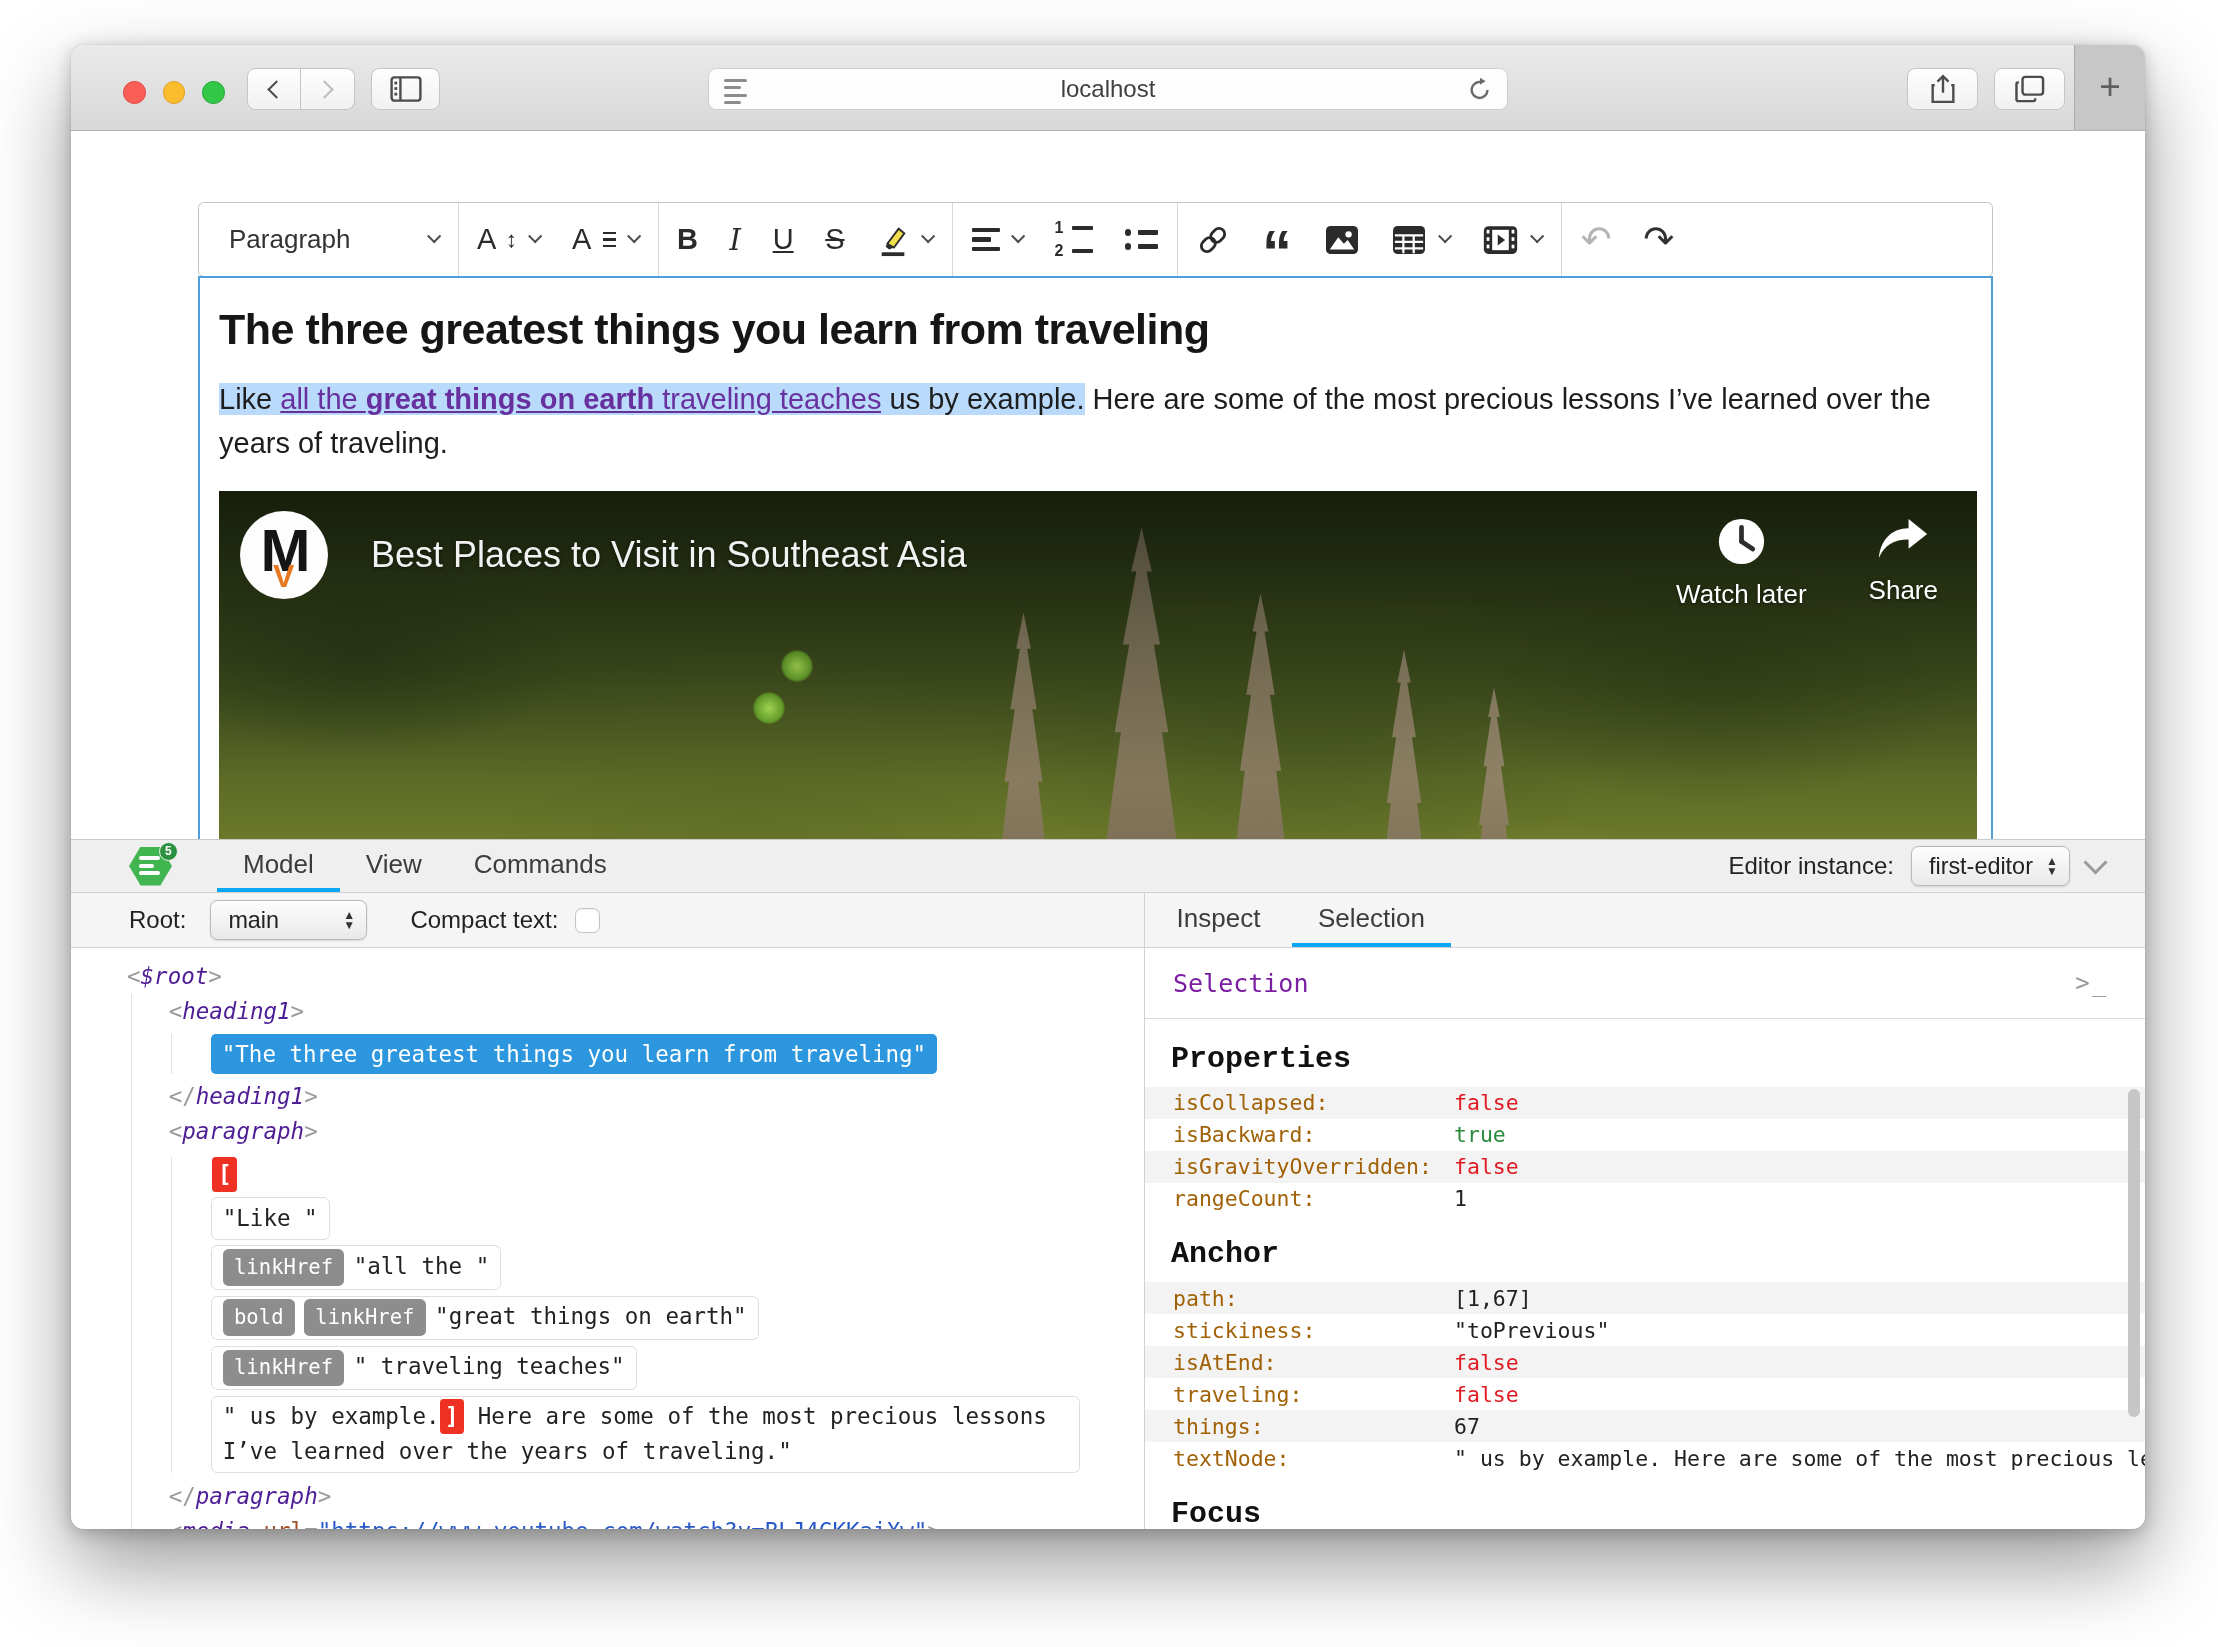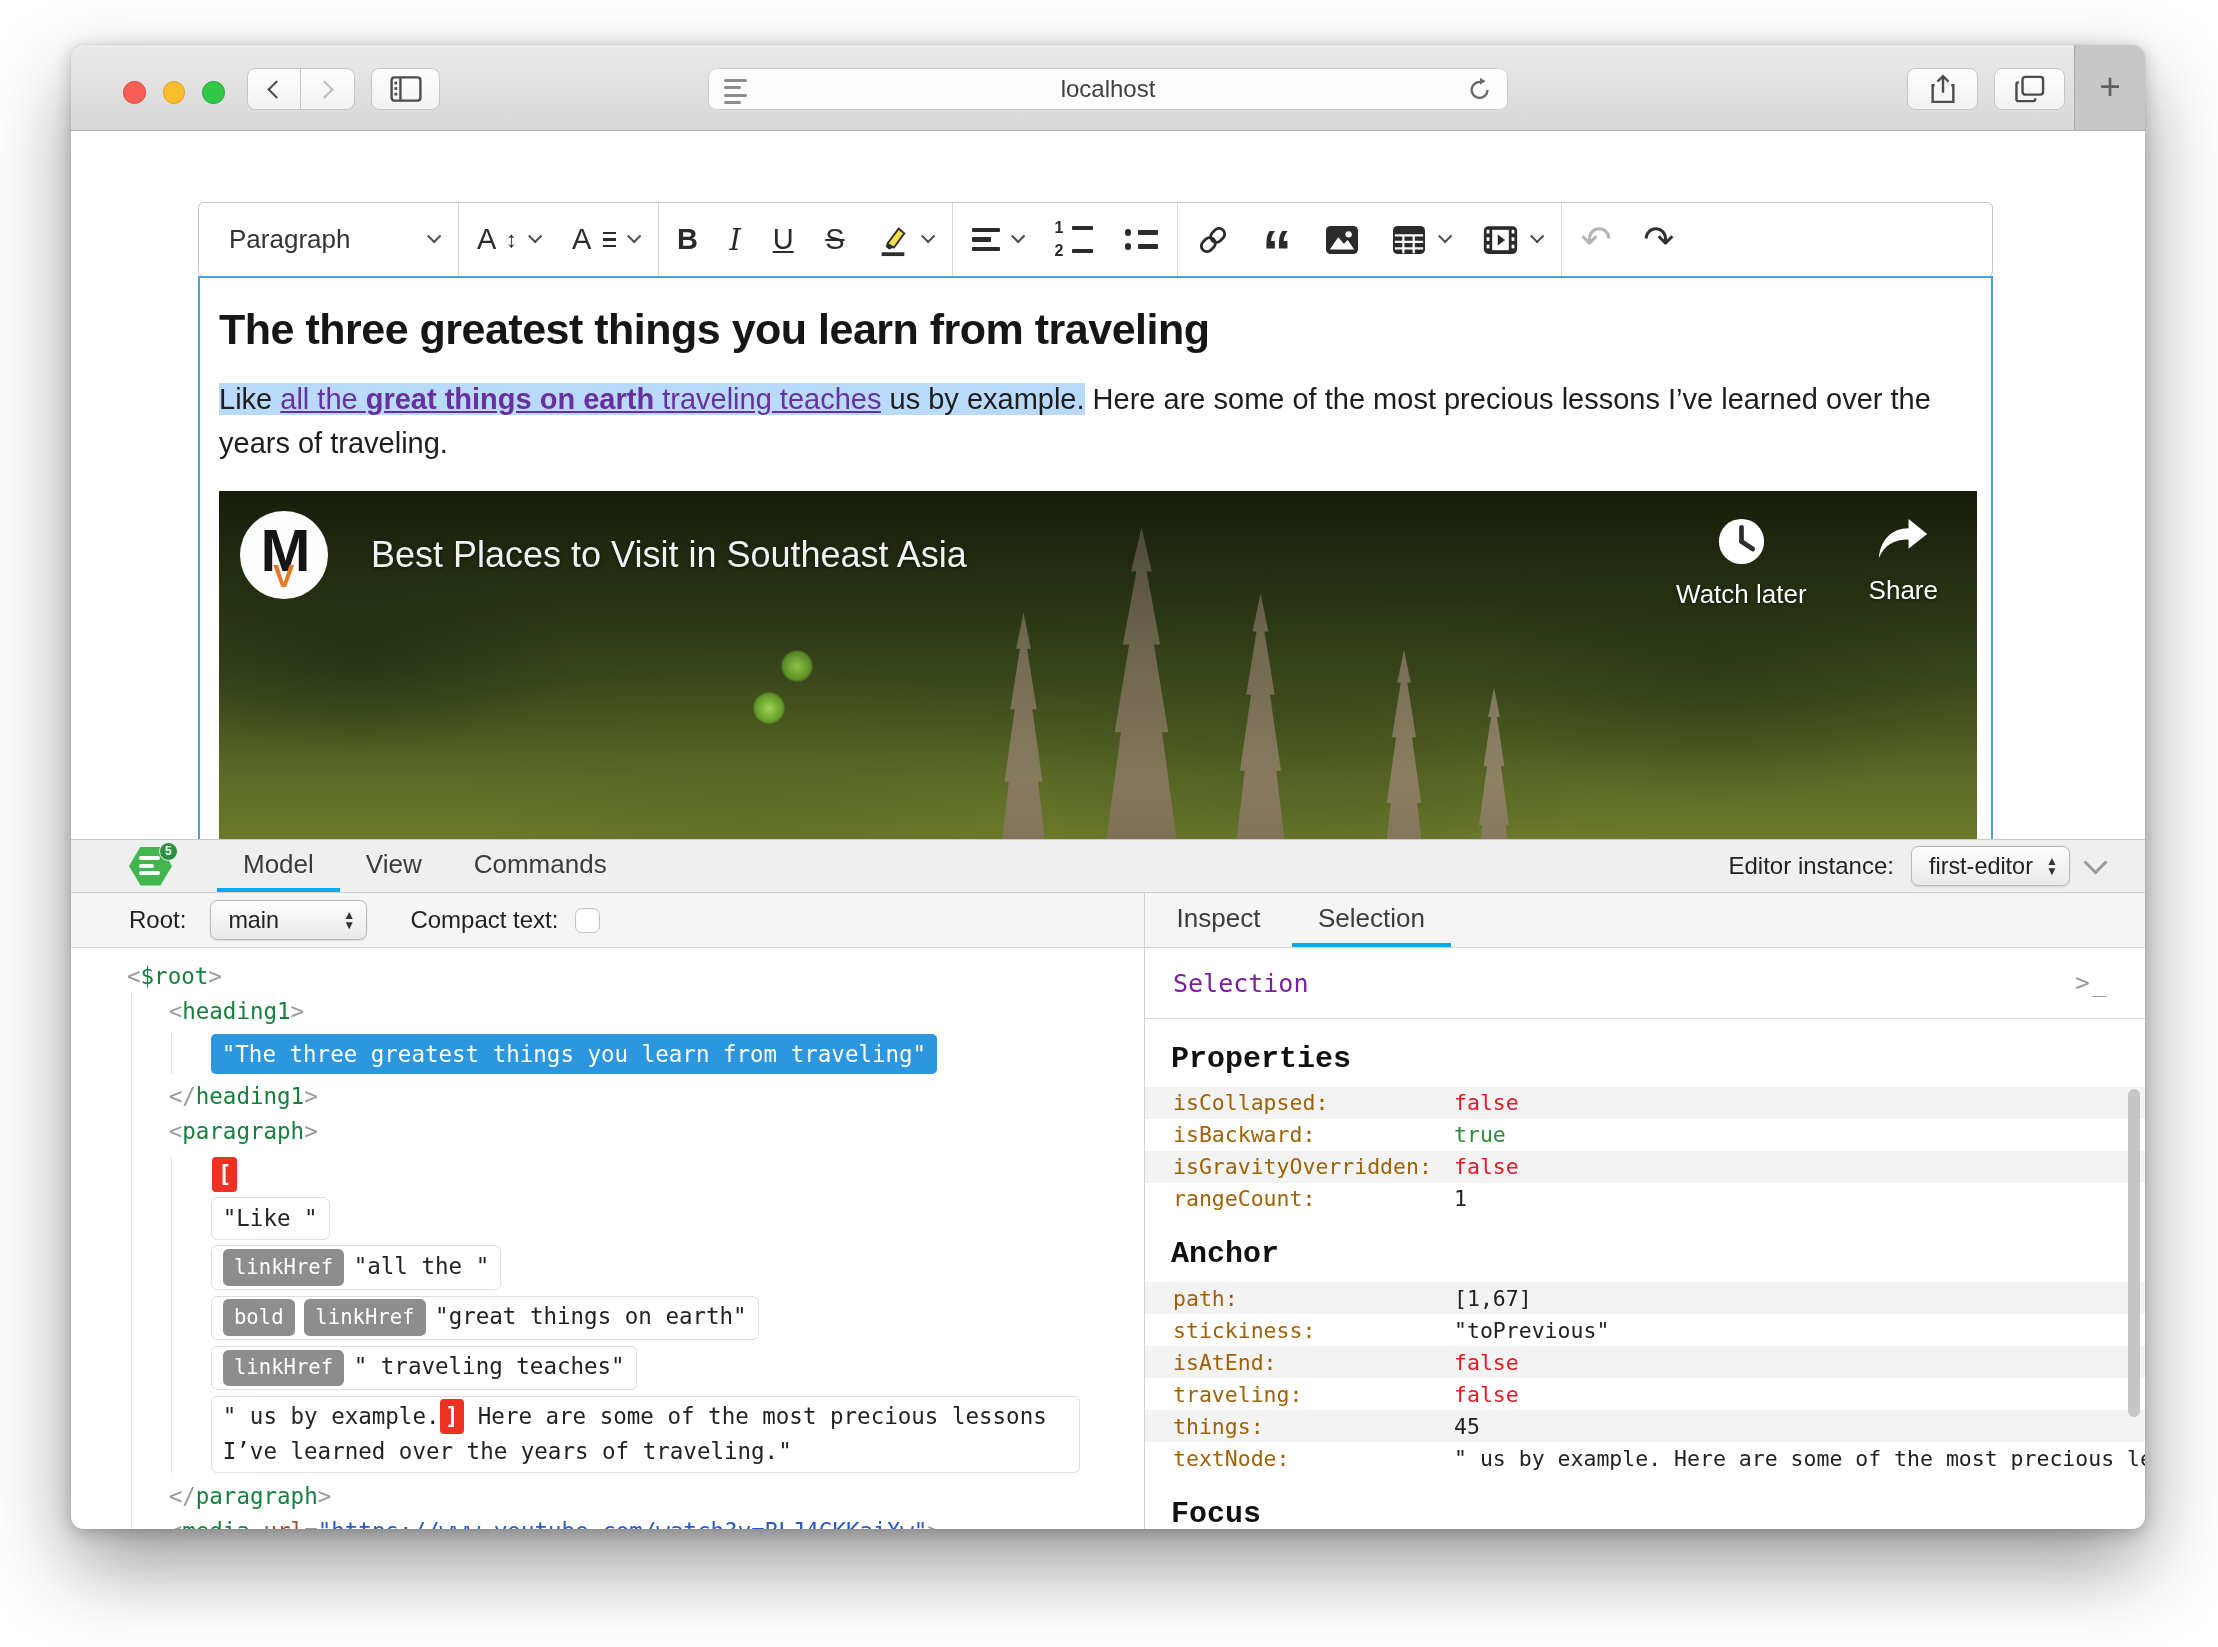--- a/index.html
+++ b/index.html
@@ -145,21 +145,21 @@
   .sub-right { flex:1; display:flex; align-items:stretch; }
   .side-tab { display:flex; align-items:center; padding:0 26px; margin-left:5.6px; font-size:26px; color:#3c3c3c;
               border-bottom:4.7px solid transparent; }
   .side-tab.active { border-bottom-color:#0aa7f5; }
 
   .insp-body { display:flex; height:581px; }
   .tree-pane { width:1074px; border-right:0.9px solid #d2d2d2; overflow:hidden; position:relative;
                font-family:"DejaVu Sans Mono", monospace; font-size:22.5px; line-height:35px; color:#222;
                padding:11.2px 0 0 56px; }
   .brk { color:#9b9b9b; }
-  .tag { color:#15803d; }
+  .tag { color:#4c1d95;font-style:italic; }
   .attr-n { color:#a0522d; }
   .attr-v { color:#2959c7; }
   .g1 { margin-left:3.7px; border-left:1.9px solid #e3e3e3; padding-left:37px; }
   .g2 { margin-left:1.9px; border-left:1.9px solid #e3e3e3; padding-left:39px; }
   .pill { display:table; background:#2c97de; color:#fff; border-radius:4.7px; padding:2.8px 11.2px; margin:4.7px 0; }
   .tnode { display:table; border:1.9px dotted #bcbcbc; border-radius:6.6px; padding:2.8px 11.2px; margin:5.6px 0; }
   .tnode.wide { width:869px; }
   .badge { display:inline-block; background:#8d8d8d; color:#fff; border-radius:5.6px; padding:0.9px 11.2px;
            margin-right:9.4px; font-size:20.6px; }
   .marker { display:inline-block; background:#ef3124; color:#fff; border-radius:3.7px; padding:0 5.6px;
@@ -521,21 +521,21 @@
             <div class="kv">
                 <span class="k">isAtEnd:</span>
                 <span class="v red">false</span>
               </div>
             <div class="kv">
                 <span class="k">traveling:</span>
                 <span class="v red">false</span>
               </div>
             <div class="kv">
                 <span class="k">things:</span>
-                <span class="v">45</span>
+                <span class="v">67</span>
               </div>
             <div class="kv">
                 <span class="k">textNode:</span>
                 <span class="v">" us by example. Here are some of the most precious lessons I’ve</span>
               </div>
           </div>
 
           <div class="section-title">Focus</div>
 
           <div class="vscroll"></div>

